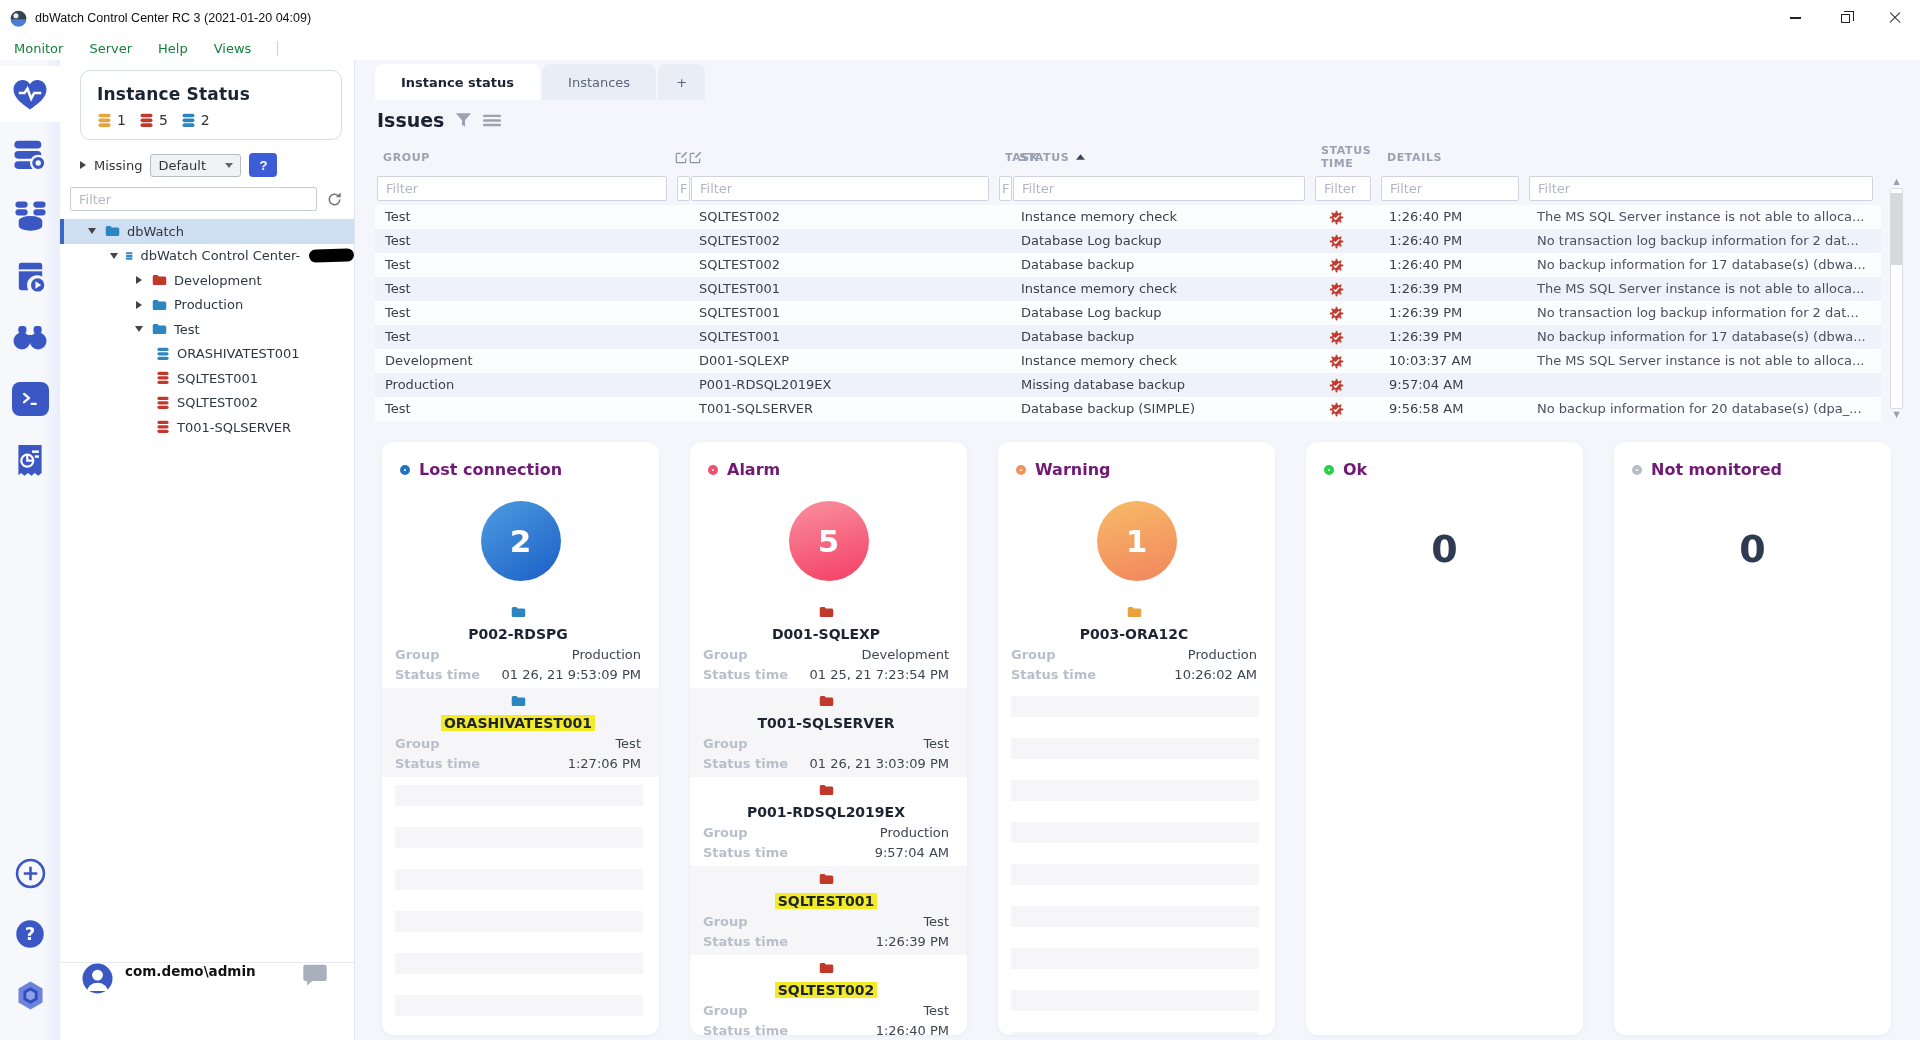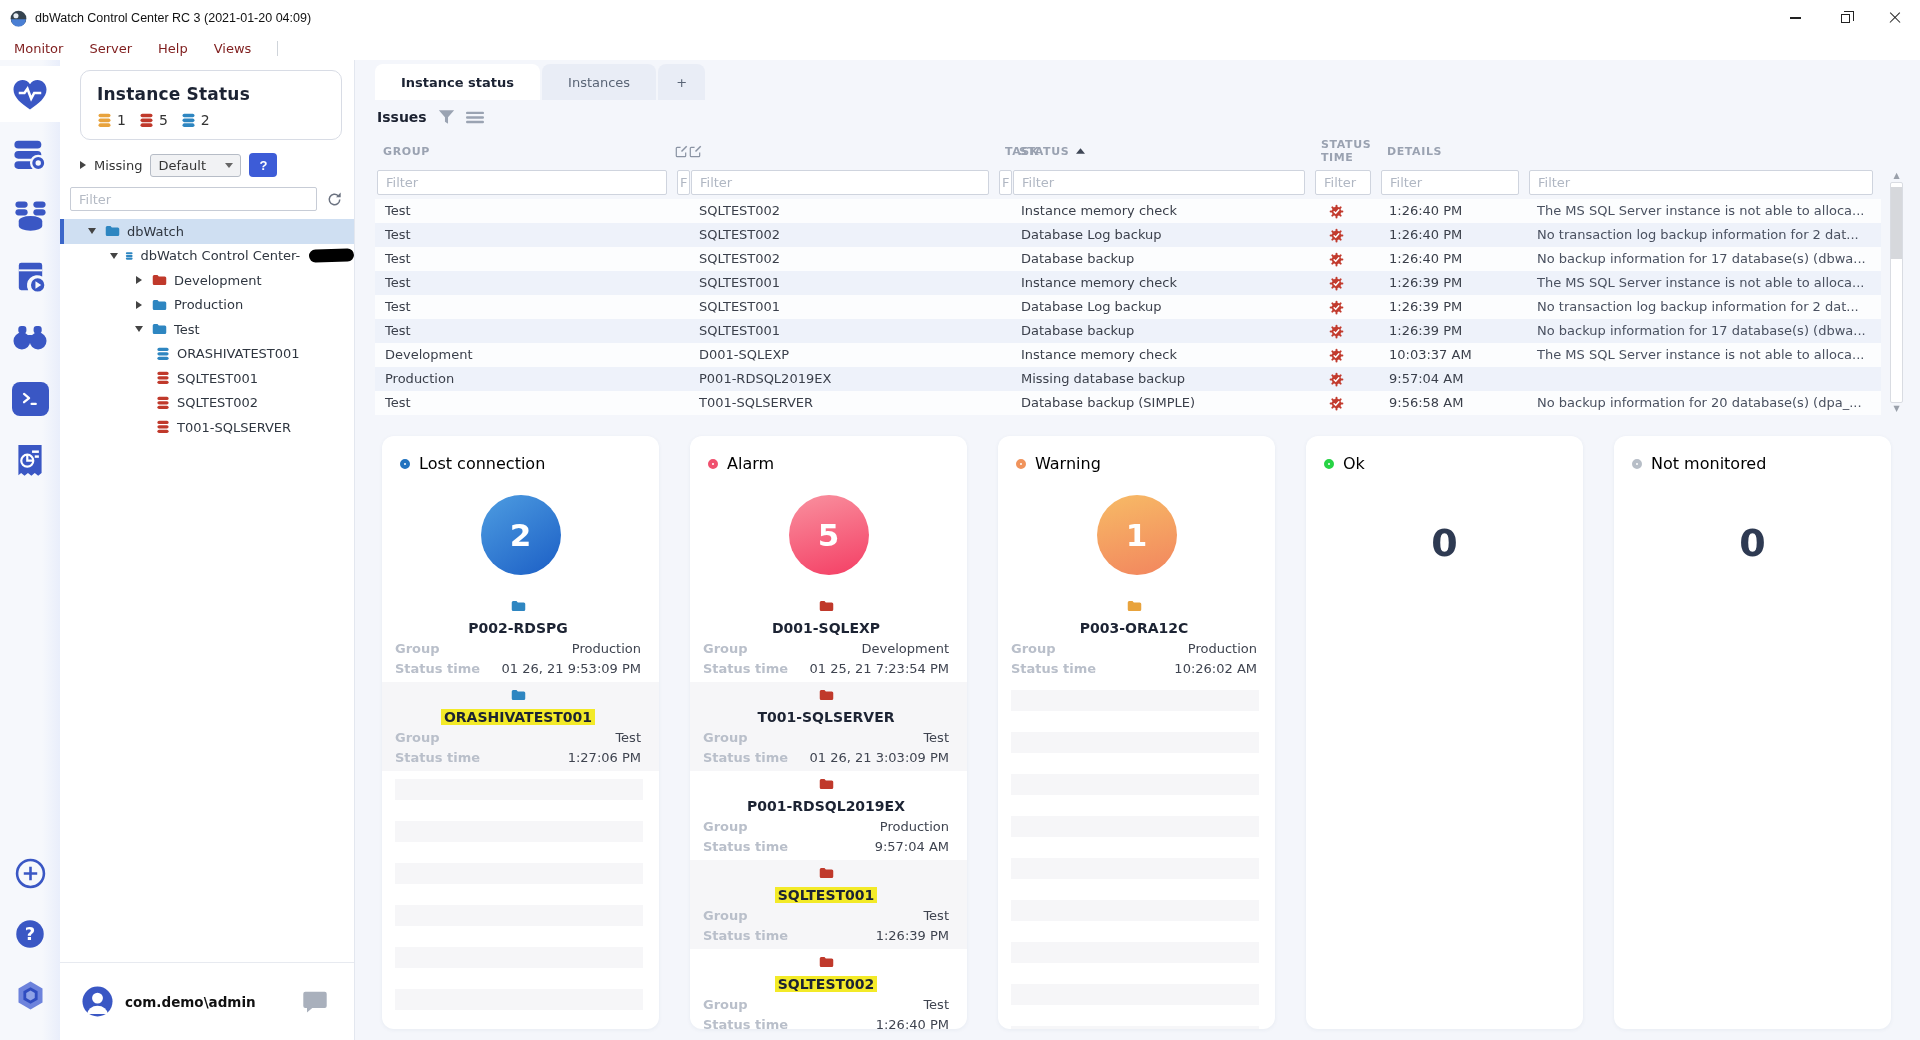--- a/index.html
+++ b/index.html
@@ -14,21 +14,21 @@
   .winbtn { width:50px; height:100%; display:flex; align-items:center; justify-content:center; color:#222; }
   .mini-line { width:11px; height:1.4px; background:#222; }
   .restore-sq { width:9px; height:9px; border:1.2px solid #222; position:relative; background:#fff; }
   .restore-sq::before { content:""; position:absolute; top:-3.6px; left:2.4px; width:9px; height:9px; border:1.2px solid #222; border-left:none; border-bottom:none; }
   .close-x { position:relative; width:12px; height:12px; }
   .close-x::before,.close-x::after { content:""; position:absolute; top:5.4px; left:-1px; width:14px; height:1.4px; background:#222; }
   .close-x::before { transform:rotate(45deg); } .close-x::after { transform:rotate(-45deg); }
 
   
   .menubar { position:absolute; top:36px; left:0; right:0; height:24px; background:#fff; display:flex; align-items:center; padding-left:14px; gap:26px; }
-  .menu-item { font-size:13px; color:#7f1d1d; cursor:default; }
+  .menu-item { font-size:13px; color:#15803d; cursor:default; }
   .menu-divider { width:1px; height:15px; background:#cfd4da; }
 
   
   .rail { position:absolute; top:60px; left:0; bottom:0; width:60px; background:linear-gradient(to right,#f6f8fc 70%,#e9eefb); display:flex; flex-direction:column; align-items:center; }
   .rail-item { width:60px; height:56px; display:flex; align-items:center; justify-content:center; margin-bottom:5px; }
   .rail-item.active { background:#fff; }
   .rail-spacer { flex:1; }
   .term-badge { width:37px; height:34px; background:#3a57c4; border-radius:8px; display:flex; align-items:center; justify-content:center; }
 
   
@@ -47,32 +47,32 @@
   .filter-row { display:flex; align-items:center; margin:10px 12px 0 10px; gap:10px; }
   .filter-row input { flex:1; height:24px; border:1px solid #c7ccd6; border-radius:2px; padding:0 8px; font-size:13px; color:#333; font-family:inherit; }
   .filter-row input::placeholder { color:#b4bac4; }
   .tree { margin-top:8px; }
   .ti { height:24.5px; display:flex; align-items:center; font-size:13px; color:#2f3640; gap:7px; }
   .ti .lbl { white-space:nowrap; }
   .ti.sel { background:#cfdff2; box-shadow:inset 4px 0 0 #3b66c9; }
   .ind0{padding-left:26px;} .ind1{padding-left:50px;} .ind2{padding-left:73px;} .ind3{padding-left:96px;}
   .caret-slot { width:12px; display:flex; justify-content:center; }
   .redact { display:inline-block; width:74px; height:13px; background:#000; border-radius:7px; transform:rotate(-1.5deg); margin-left:2px; }
-  .user-block { position:absolute; bottom:0; left:0; right:0; height:78px; border-top:1px solid #e7eaf0; display:flex; align-items:center; padding:0 26px 0 22px; gap:12px; }
+  .user-block { position:absolute; bottom:0; left:0; right:0; height:78px; border-top:1px solid #e7eaf0; display:flex; padding:0 26px 0 22px; gap:12px; }
   .user-name { font-size:13.5px; font-weight:700; color:#111; }
   .user-block .bubble { margin-left:auto; }
 
   
   .main { position:absolute; top:60px; left:355px; right:0; bottom:0; background:#f4f6fb; }
   .tabs { display:flex; padding-left:20px; margin-top:4px; gap:2px; }
   .tab { height:36px; padding:0 26px; display:flex; align-items:center; font-size:13px; color:#5a6576; background:#e9edf6; border-radius:8px 8px 0 0; }
   .tab.active { background:#fff; color:#1c2333; font-weight:700; }
   .tab.plus { padding:0 18px; }
   .issues-head { display:flex; align-items:center; gap:11px; margin:9px 0 9px 22px; }
-  .issues-title { font-size:14px; font-weight:800; color:#1b2130; }
+  .issues-title { font-size:19px; font-weight:800; color:#1b2130; }
 
   
   .table-wrap { position:relative; margin:0 15px 0 20px; padding-right:24px; }
   .tgrid { display:grid; grid-template-columns:300px 14px 308px 14px 302px 66px 148px 1fr; }
   .th { font-size:11px; font-weight:700; color:#9aa2b1; letter-spacing:.6px; display:flex; align-items:center; gap:7px; padding:4px 0 4px 8px; }
   .th.mini { padding:4px 0; justify-content:flex-start; }
   .frow input { width:calc(100% - 8px); height:25px; border:1px solid #cfd4de; border-radius:2px; background:#fff; padding:0 8px; font-size:13px; color:#444; font-family:inherit; }
   .frow input::placeholder { color:#b0b7c3; }
   .frow .fcell { padding:2px 0 4px 2px; }
   .frow .fmini input { width:13px; padding:0 2px; overflow:hidden; }
@@ -86,21 +86,21 @@
   .vscroll { position:absolute; top:36px; right:0; width:17px; bottom:0; display:flex; flex-direction:column; align-items:center; }
   .vs-arrow { font-size:8px; color:#9aa0aa; height:12px; line-height:12px; }
   .vs-track { flex:1; width:13px; border:1px solid #d9dce2; background:#fff; border-radius:2px; position:relative; }
   .vs-thumb { position:absolute; top:4px; left:0; right:0; height:33%; background:#d6d8dc; }
 
   
   .cards { display:flex; gap:31px; margin:21px 24px 0 27px; }
   .card { width:277px; height:593px; background:#fff; border-radius:12px; box-shadow:0 1px 4px rgba(40,60,100,.06); padding:18px 0 14px; overflow:hidden; }
   .card-head { display:flex; align-items:center; gap:9px; padding:0 18px; }
   .ring { width:10px; height:10px; border-radius:50%; border:4.5px solid; background:#fff; }
-  .card-title { font-size:16px; font-weight:400; color:#000000;text-align:center; }
+  .card-title { font-size:16px; font-weight:700; color:#701a75;text-align:center; }
   .circ { width:80px; height:80px; border-radius:50%; margin:22px auto 18px; display:flex; align-items:center; justify-content:center; color:#fff; font-size:31px; font-weight:800; }
   .circ.blue { background:linear-gradient(145deg,#4e9de1,#1b5ec5); }
   .circ.pink { background:linear-gradient(165deg,#f9919f,#f43e64); }
   .circ.orange { background:linear-gradient(165deg,#f7bb66,#f2855e); }
   .zero { font-size:38px; font-weight:800; color:#2e3a52; text-align:center; margin:48px 0 30px; }
   .ent { padding:7px 18px 6px 13px; }
   .ent.shade { background:#f6f6f8; }
   .ent-name { display:flex; align-items:center; gap:8px; font-size:14px; font-weight:800; color:#1c2333; white-space:nowrap;flex-direction:column; }
   .ent-name .hl { background:#f3ea28; box-shadow:3px 0 0 #f3ea28,-3px 0 0 #f3ea28; }
   .ent-row { display:flex; justify-content:space-between; margin-top:5px; }

